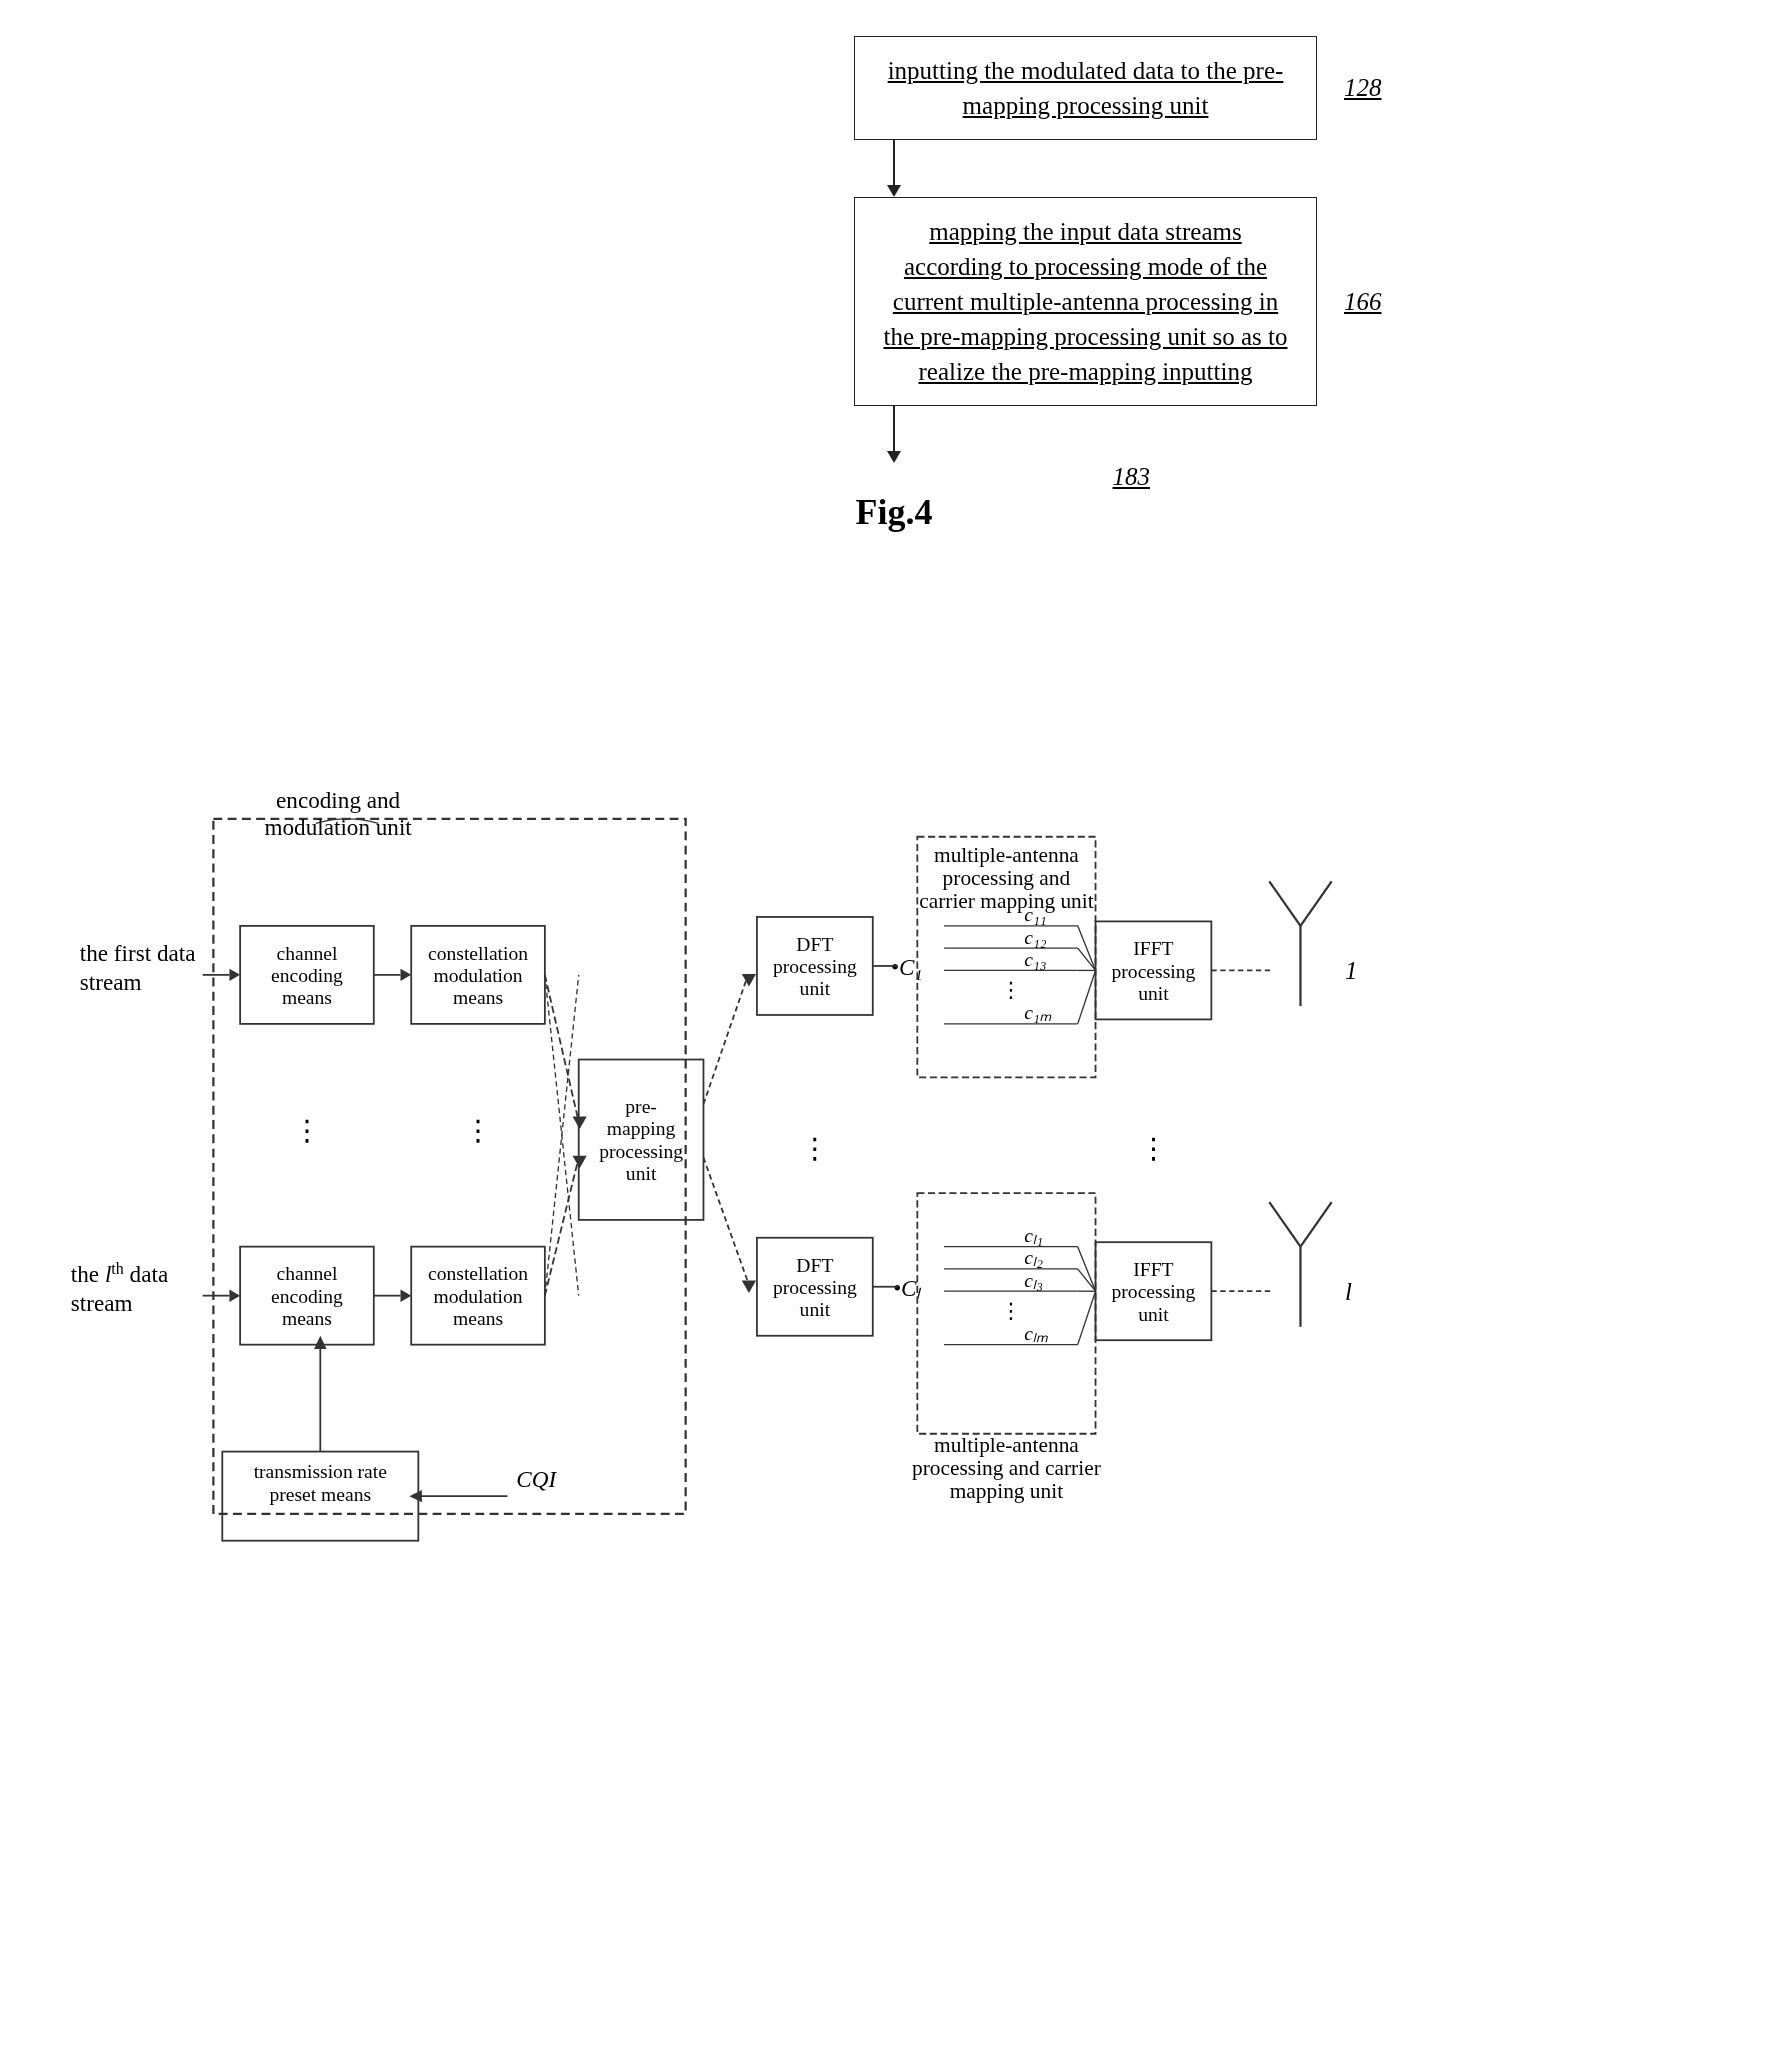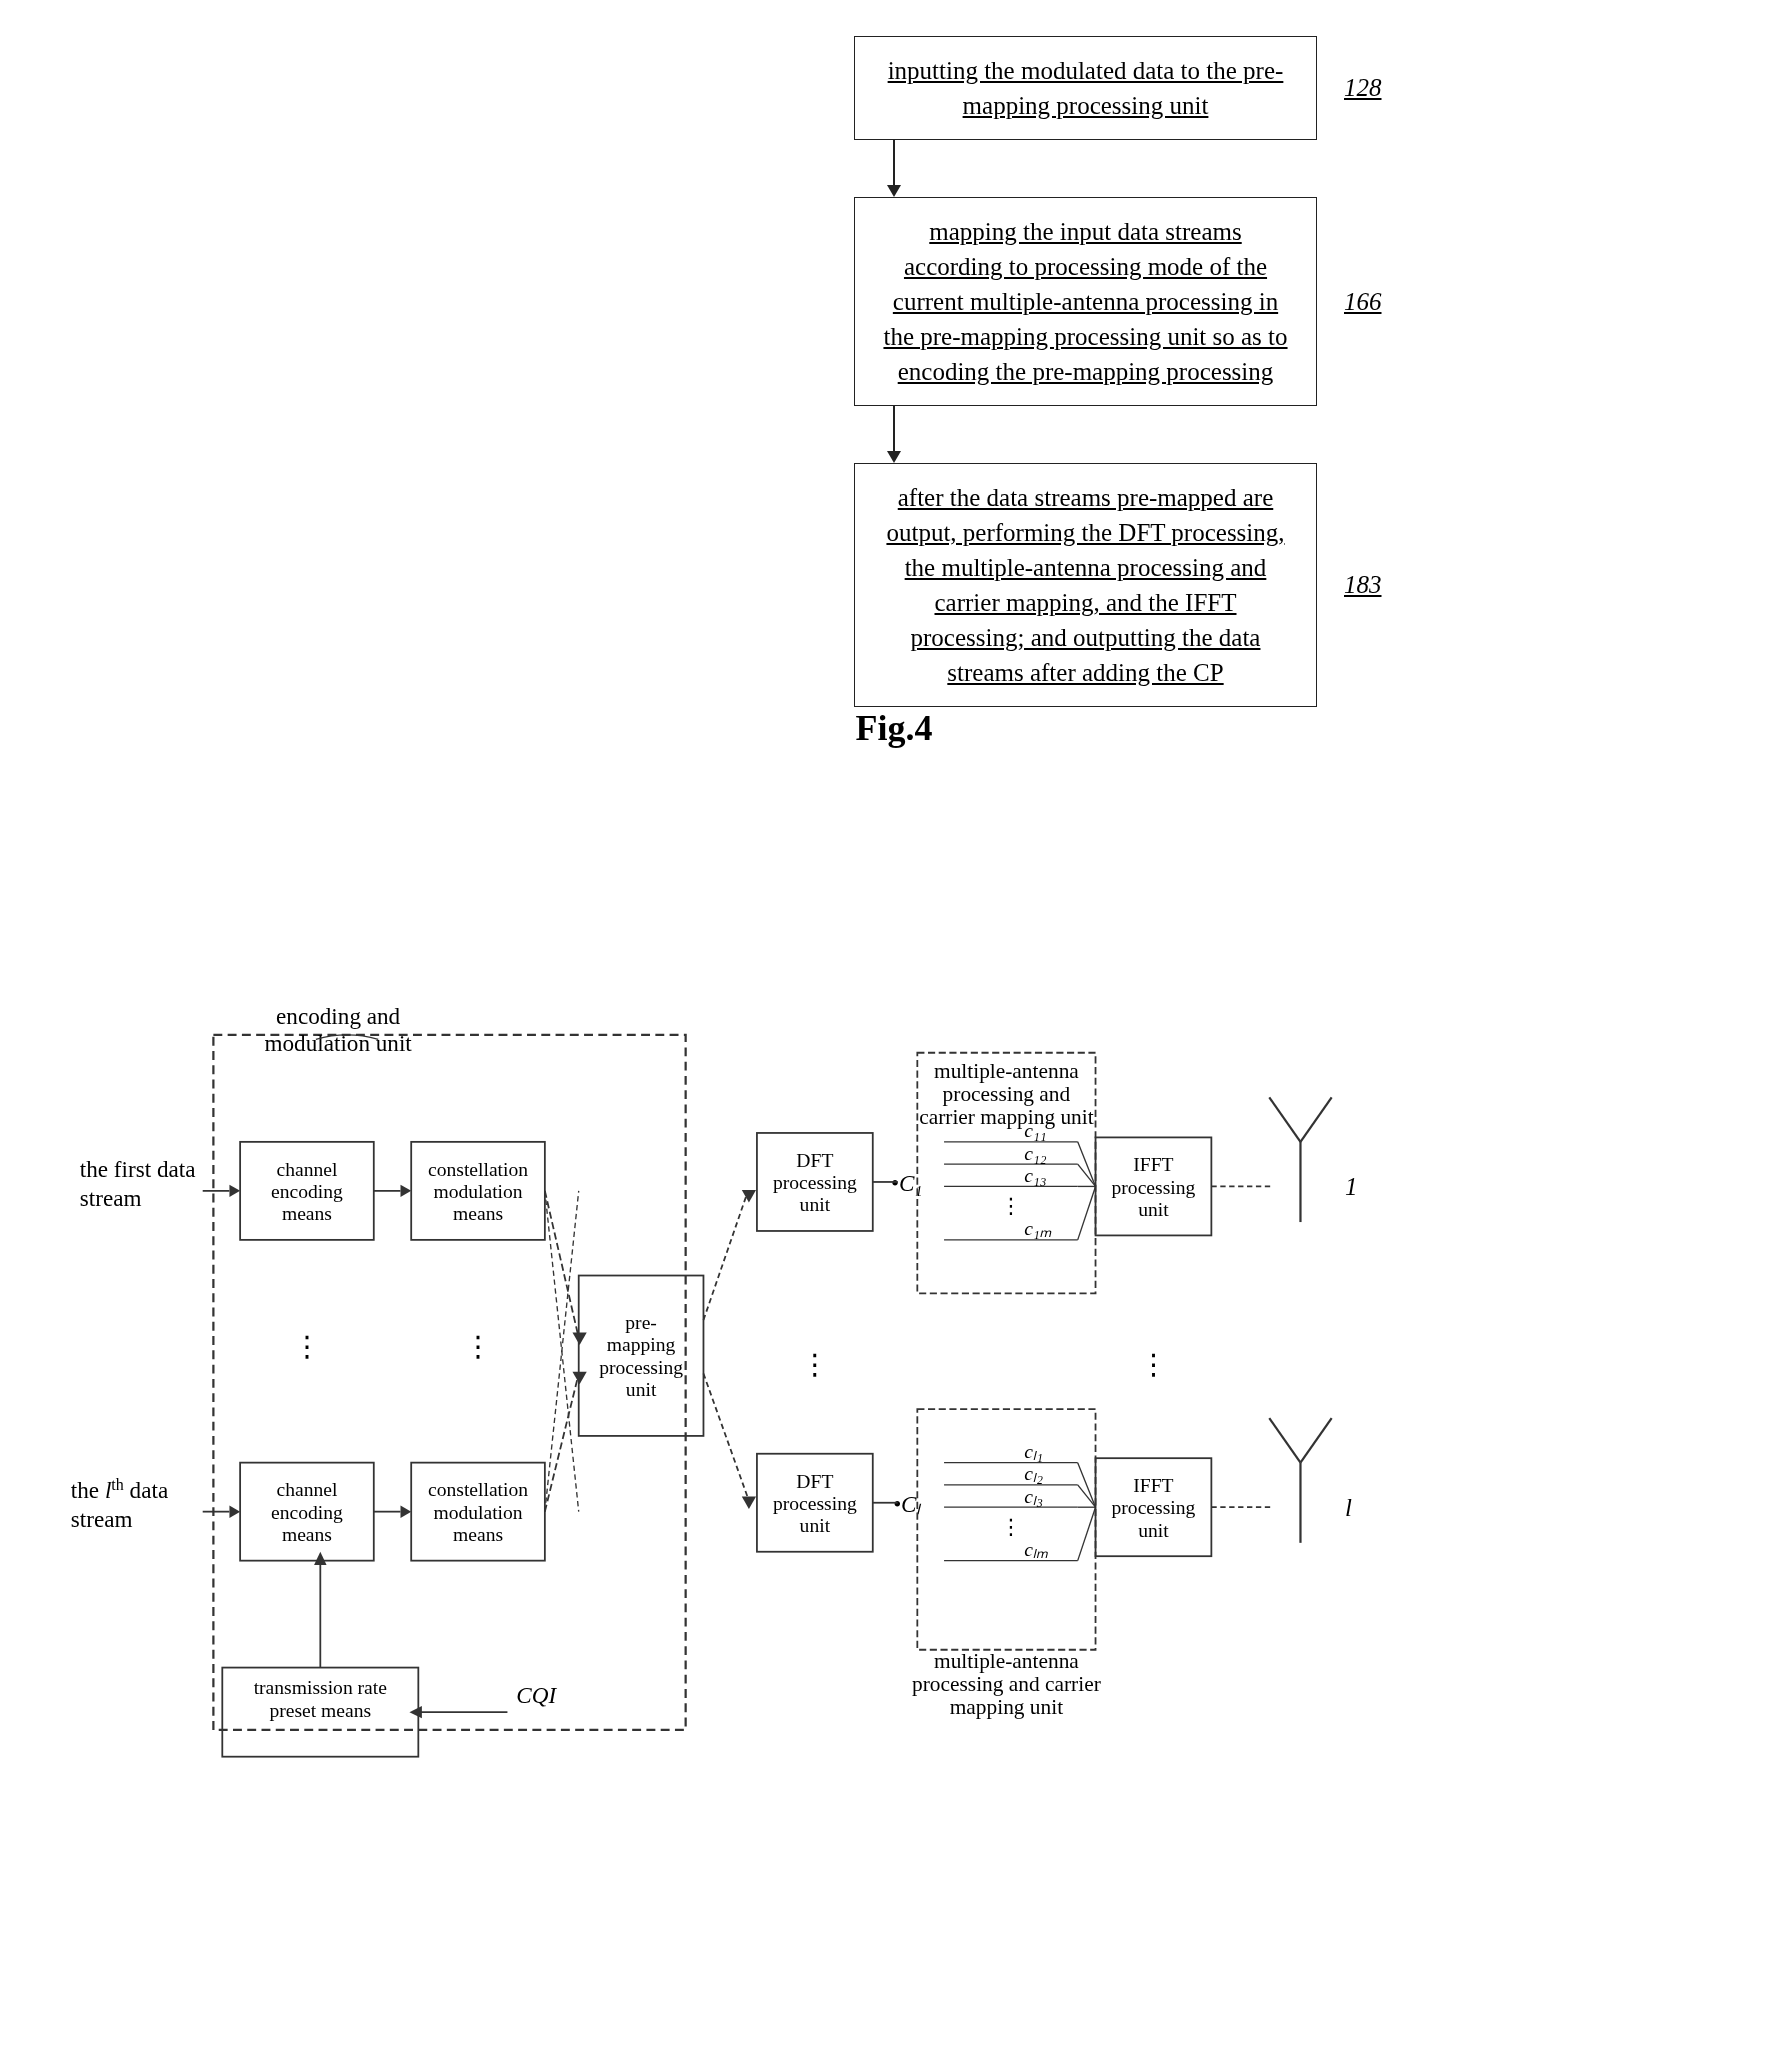--- a/index.html
+++ b/index.html
@@ -107,32 +107,31 @@
       <div class="flow-label">128</div>
     </div>
 
     <div class="flow-arrow">
       <div class="arrow-line"></div>
       <div class="arrow-down"></div>
     </div>
 
     <div class="flow-row">
       <div style="width:463px"></div>
-      <div class="flow-box">mapping the input data streams according to processing mode of the current multiple-antenna processing in the pre-mapping processing unit so as to encoding the pre-mapping processing</div>
+      <div class="flow-box">mapping the input data streams according to processing mode of the current multiple-antenna processing in the pre-mapping processing unit so as to realize the pre-mapping inputting</div>
       <div class="flow-label">166</div>
     </div>
 
     <div class="flow-arrow">
       <div class="arrow-line"></div>
       <div class="arrow-down"></div>
     </div>
 
     <div class="flow-row">
       <div style="width:463px"></div>
-      <div class="flow-box">after the data streams pre-mapped are output, performing the DFT processing, the multiple-antenna processing and carrier mapping, and the IFFT processing; and outputting the data streams after adding the CP</div>
       <div class="flow-label">183</div>
     </div>
   </div>
 
   <div class="fig-title">Fig.4</div>
 </div>
 
 <div class="fig5-container">
   <svg viewBox="0 0 1900 1400" width="1693" height="1248" style="font-family: 'Times New Roman', Times, serif; overflow: visible;">
 

